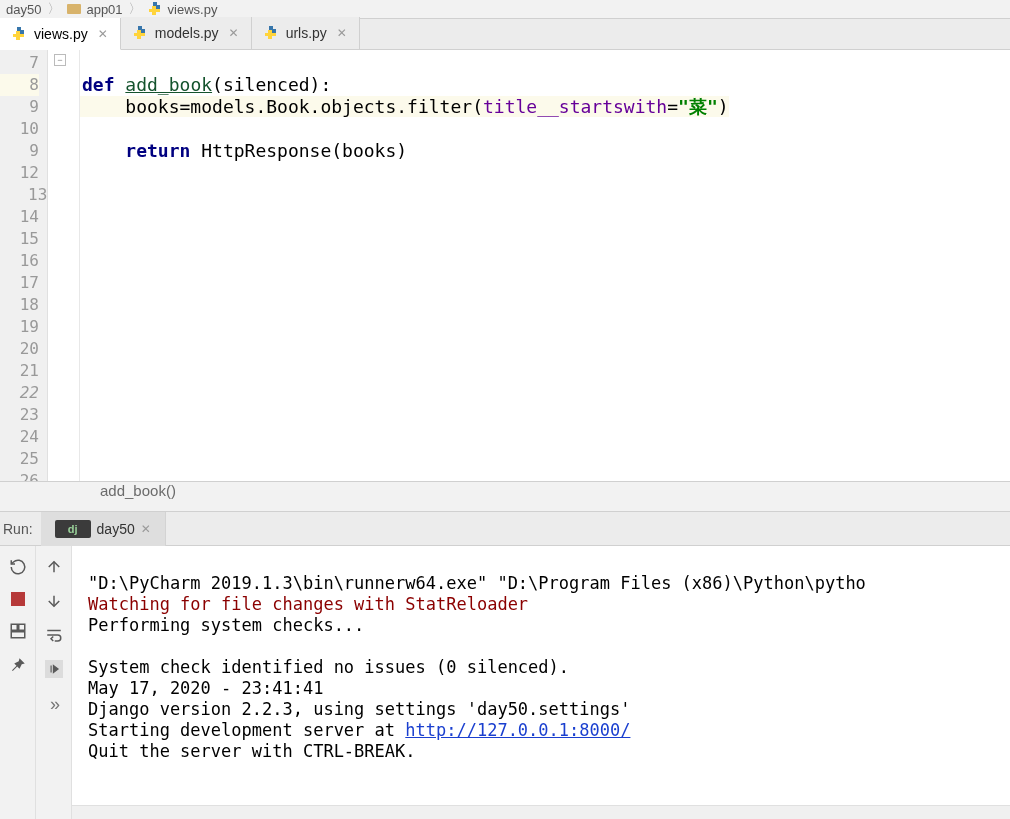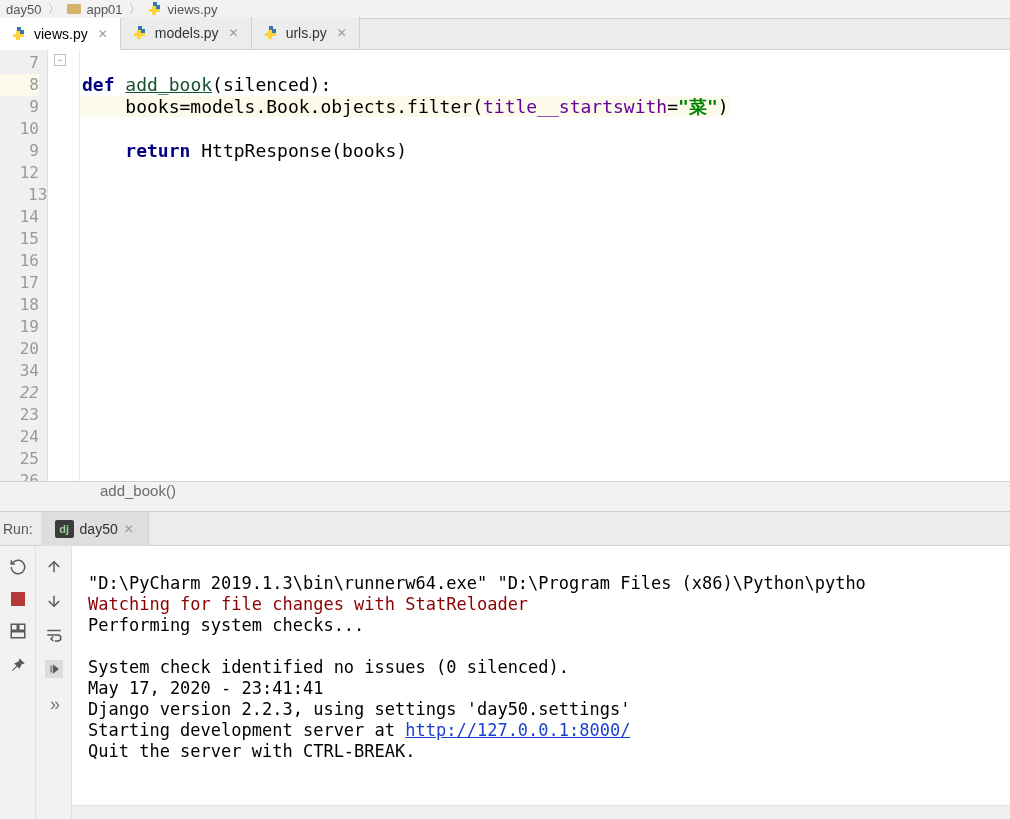--- a/index.html
+++ b/index.html
@@ -145,21 +145,21 @@
     align-items: center;
     gap: 6px;
     background: #dedede;
     height: 34px;
     padding: 0 14px;
     border-right: 1px solid #d3d3d3;
     font-size: 14px;
     color: #333;
   }
   .djicon {
-    width: 19px; height: 18px;
+    width: 36px; height: 18px;
     background: #3b3b3b;
     color: #9ad29a;
     font-size: 11px;
     font-weight: bold;
     display: inline-flex;
     align-items: center;
     justify-content: center;
     border-radius: 2px;
   }
 
@@ -276,21 +276,21 @@
       <div style="height:22px;">9</div>
       <div style="height:22px;">12</div>
       <div style="height:22px;padding-left:28px;">13</div>
       <div style="height:22px;">14</div>
       <div style="height:22px;">15</div>
       <div style="height:22px;">16</div>
       <div style="height:22px;">17</div>
       <div style="height:22px;">18</div>
       <div style="height:22px;">19</div>
       <div style="height:22px;">20</div>
-      <div style="height:22px;">34</div>
+      <div style="height:22px;">21</div>
       <div style="height:22px;font-style:italic;">22</div>
       <div style="height:22px;">23</div>
       <div style="height:22px;">24</div>
       <div style="height:22px;">25</div>
       <div style="height:22px;">26</div>
     </div>
   <div class="foldcol">
     <div class="foldmark">−</div>
   </div>
   <div class="code">

